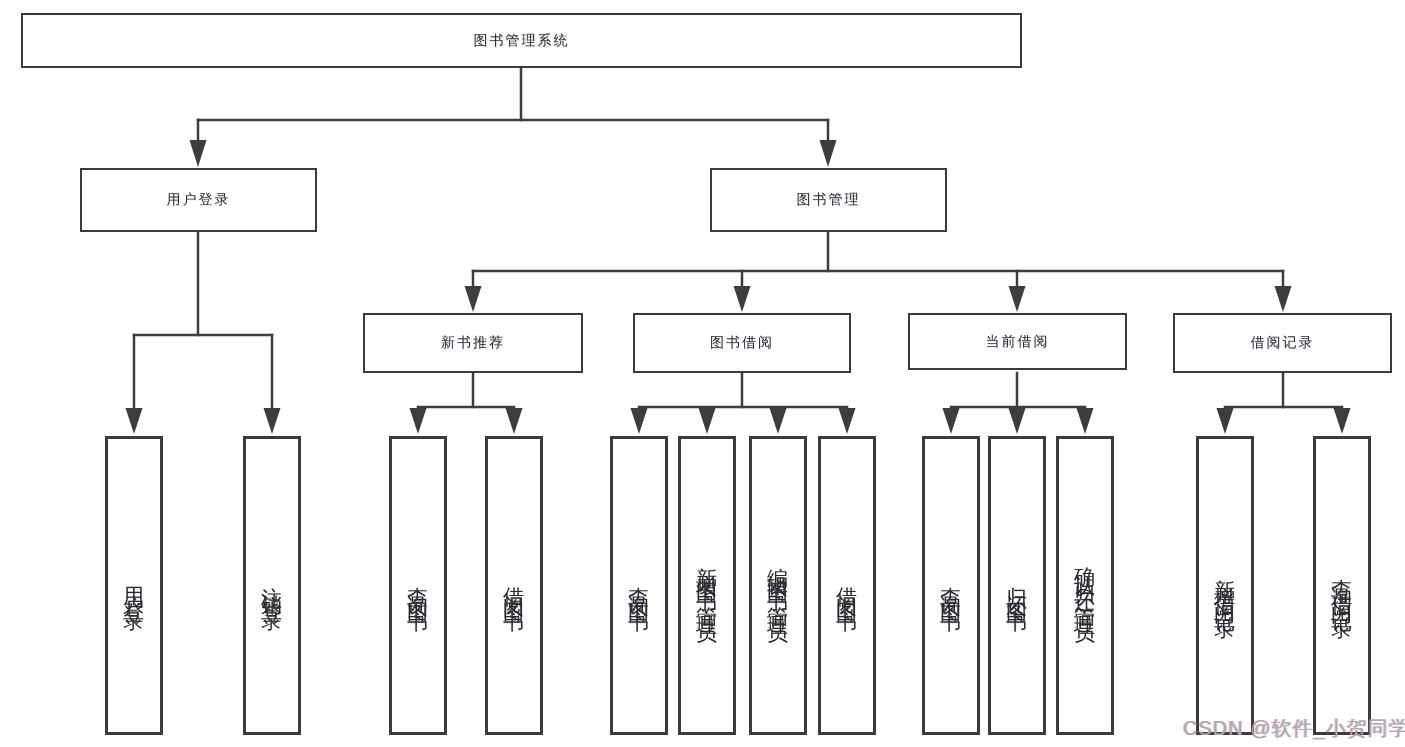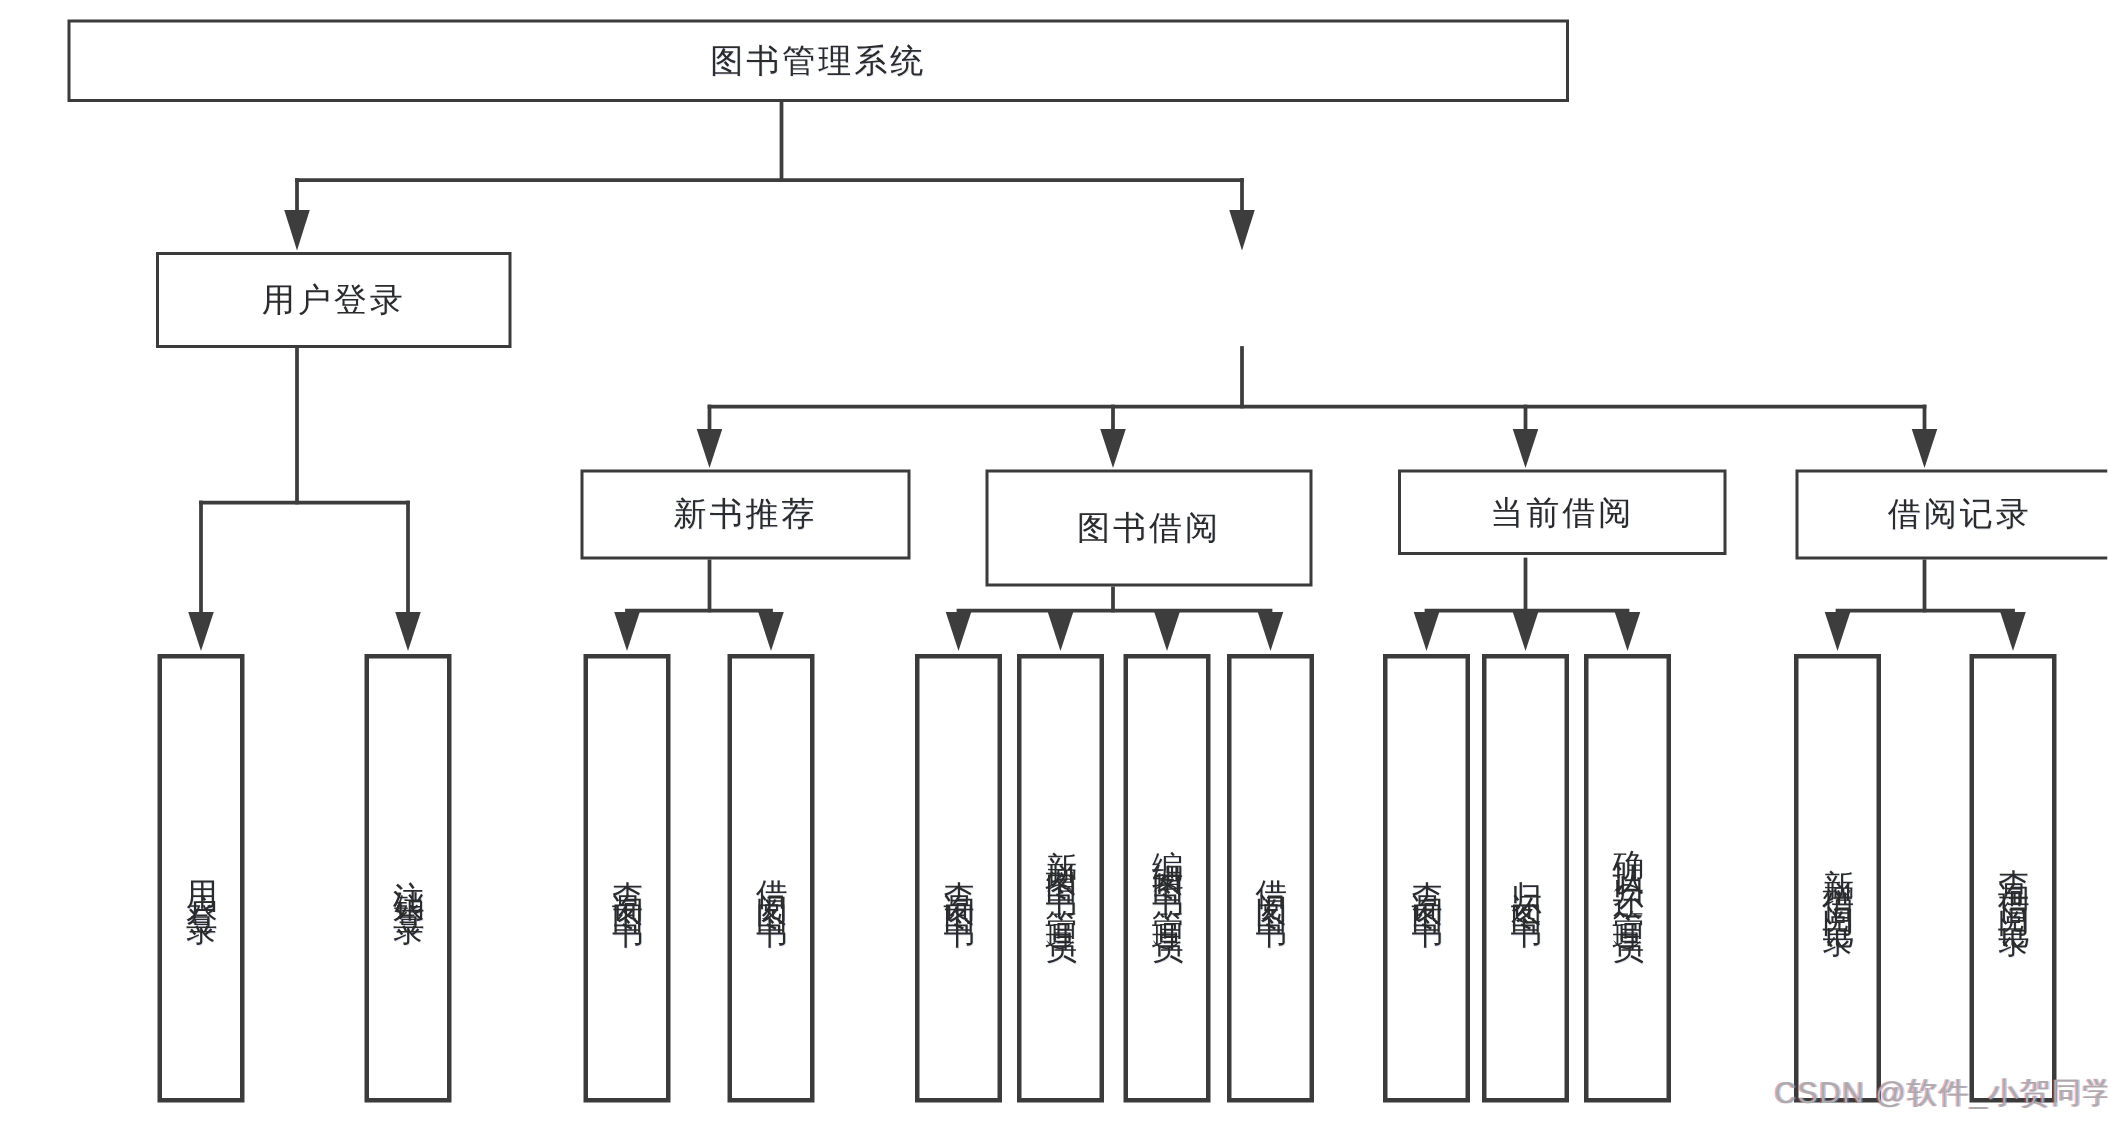--- a/index.html
+++ b/index.html
@@ -24,26 +24,25 @@
     pointer-events: none;
   }
   .hbox {
     position: absolute;
     box-sizing: border-box;
     background: #ffffff;
     border: 2.5px solid #3b3b3b;
     display: flex;
     align-items: center;
     justify-content: center;
-    font-size: 22px;
+    font-size: 14px;
     letter-spacing: 2px;
     color: #2b2b2b;
     text-shadow: 0.5px 0.5px 0 rgba(90,110,200,0.18);
     white-space: nowrap;
-    margin-left: 24px;
   }
   .vbox {
     position: absolute;
     top: 436px;
     width: 58px;
     height: 299px;
     box-sizing: border-box;
     background: #ffffff;
     border: 3px solid #3b3b3b;
     display: flex;
@@ -129,23 +128,24 @@
       <polygon points="1076.5,408 1093.5,408 1085,434"></polygon>
 
       <polygon points="1216.5,408 1233.5,408 1225,434"></polygon>
       <polygon points="1333.5,408 1350.5,408 1342,434"></polygon>
     </g>
   </svg>
 
   <div class="hbox" style="left:21px; top:13px; width:1001px; height:55px;">图书管理系统</div>
 
   <div class="hbox" style="left:80px; top:168px; width:237px; height:64px;">用户登录</div>
+  <div class="hbox" style="left:710px; top:168px; width:237px; height:64px;">图书管理</div>
 
   <div class="hbox" style="left:363px; top:313px; width:220px; height:60px;">新书推荐</div>
-  <div class="hbox" style="left:633px; top:313px; width:218px; height:78px;text-align:center;">图书借阅</div>
+  <div class="hbox" style="left:633px; top:313px; width:218px; height:60px;text-align:center;">图书借阅</div>
   <div class="hbox" style="left:908px; top:313px; width:219px; height:57px;">当前借阅</div>
   <div class="hbox" style="left:1173px; top:313px; width:219px; height:60px;">借阅记录</div>
 
   <div class="vbox" style="left:105px;">用户登录</div>
   <div class="vbox" style="left:243px;">注销登录</div>
 
   <div class="vbox" style="left:389px;">查询图书</div>
   <div class="vbox" style="left:485px;">借阅图书</div>
 
   <div class="vbox" style="left:610px;">查询图书</div>

